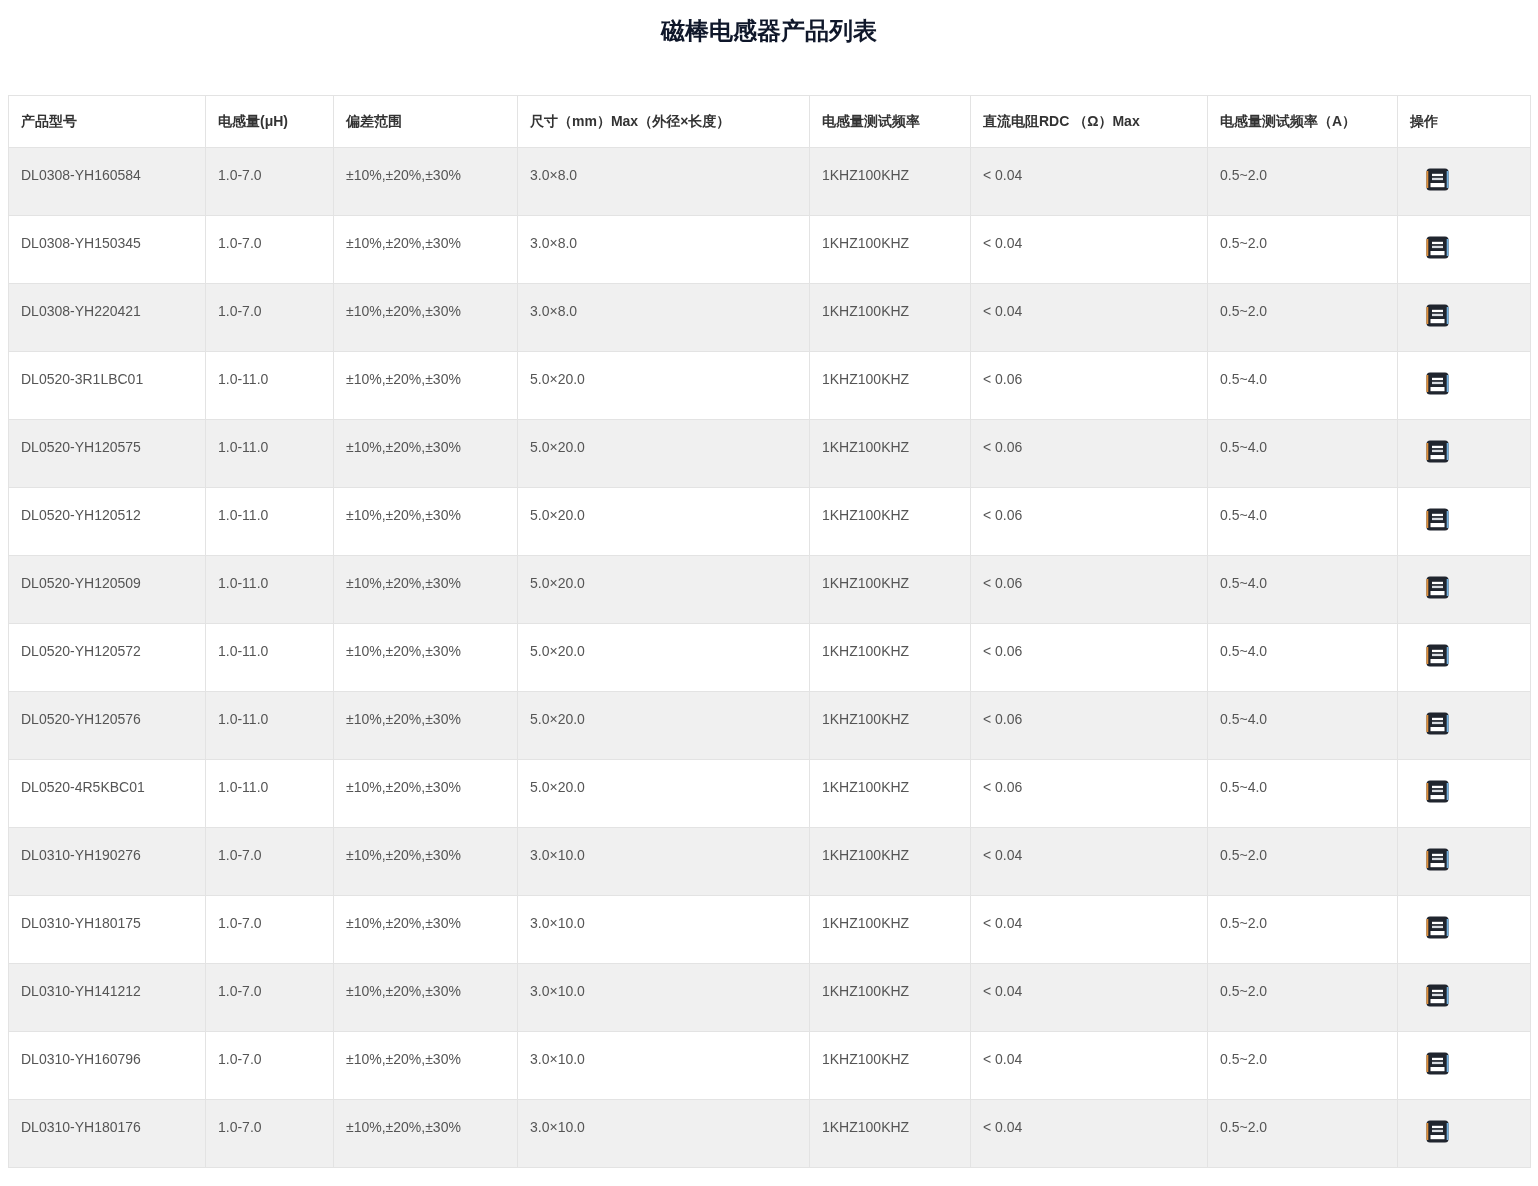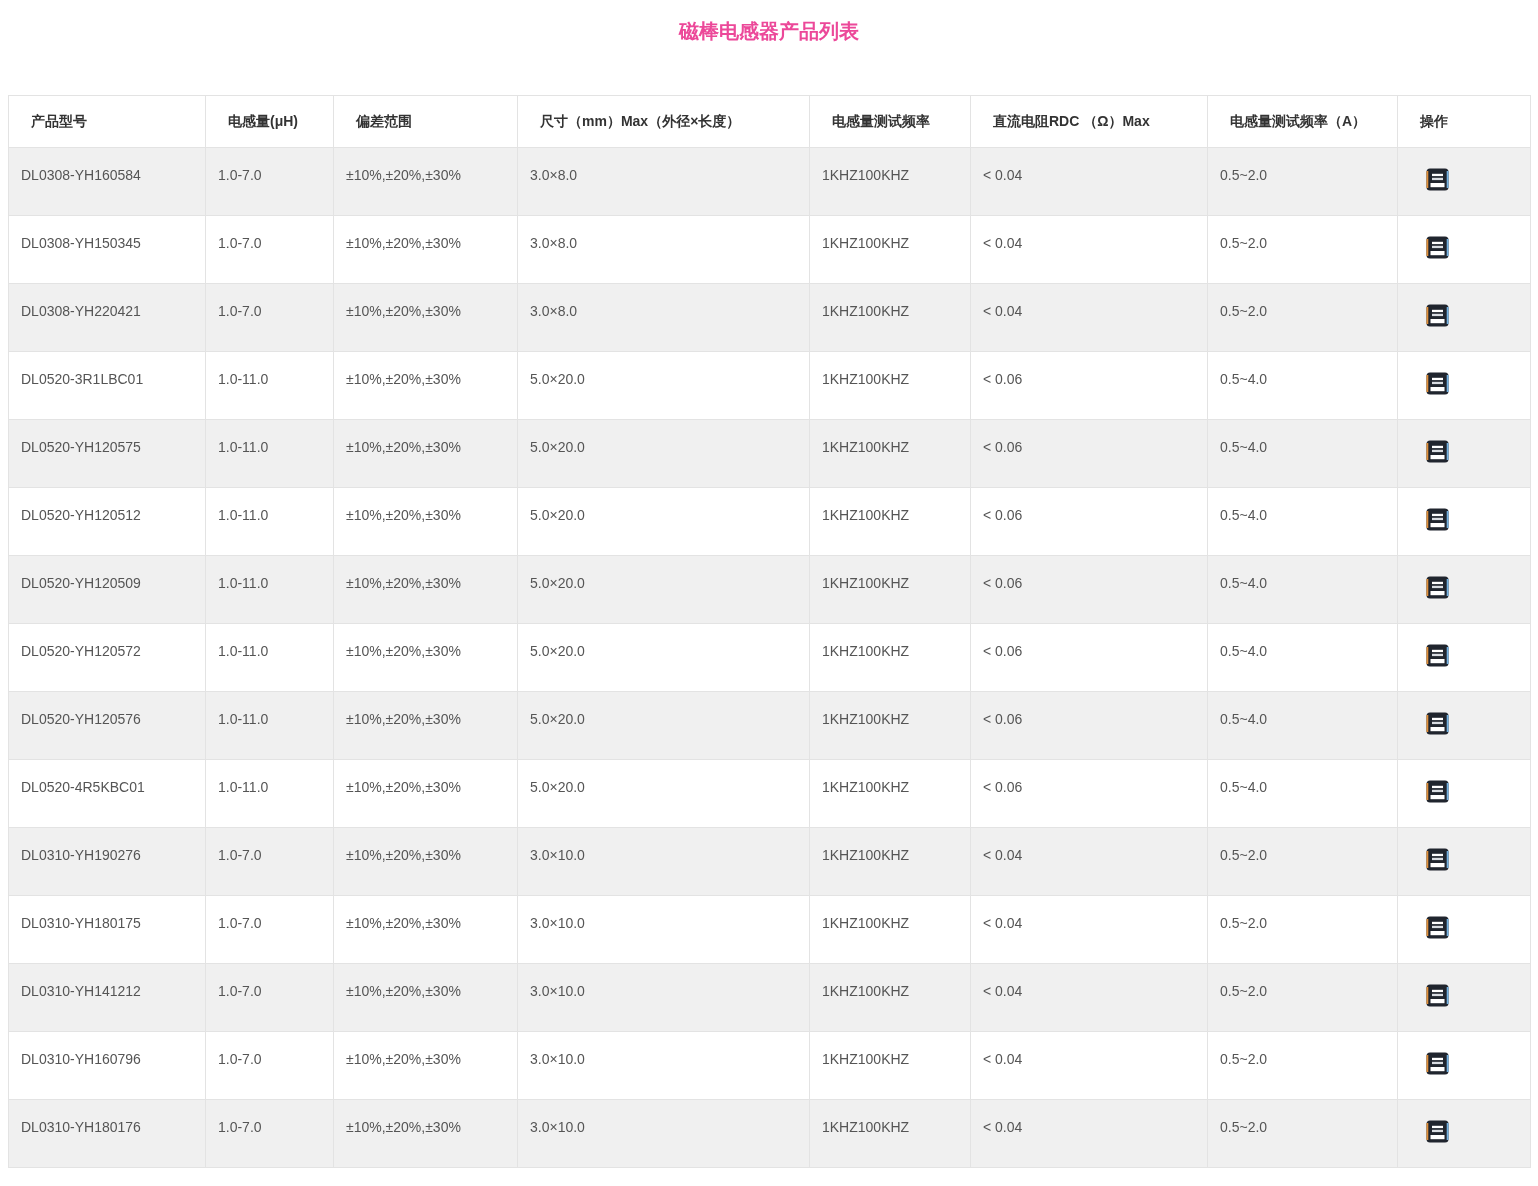--- a/index.html
+++ b/index.html
@@ -8,42 +8,42 @@
     background: #ffffff;
     font-family: "Liberation Sans", "DejaVu Sans", sans-serif;
   }
   body { width: 1538px; }
 
   .page-title {
     margin: 14px 0 0 0;
     height: 34px;
     line-height: 34px;
     text-align: center;
-    font-size: 20px;
+    font-size: 24px;
     font-weight: bold;
-    color: #ec4899;
+    color: #0f172a;
   }
 
   table.product-table {
     border-collapse: collapse;
     table-layout: fixed;
     width: 1522px;
     margin: 47px 0 0 8px;
     background: #ffffff;
   }
   .product-table th,
   .product-table td {
     border: 1px solid #e3e3e3;
     font-size: 14px;
     overflow: hidden;
     white-space: nowrap;
   }
   .product-table thead th {
     height: 51px;
-    padding: 0 22px;
+    padding: 0 12px;
     text-align: left;
     vertical-align: middle;
     font-weight: bold;
     color: #333333;
     background: #ffffff;
   }
   .product-table tbody td {
     height: 68px;
     box-sizing: border-box;
     padding: 18px 12px 0 12px;

